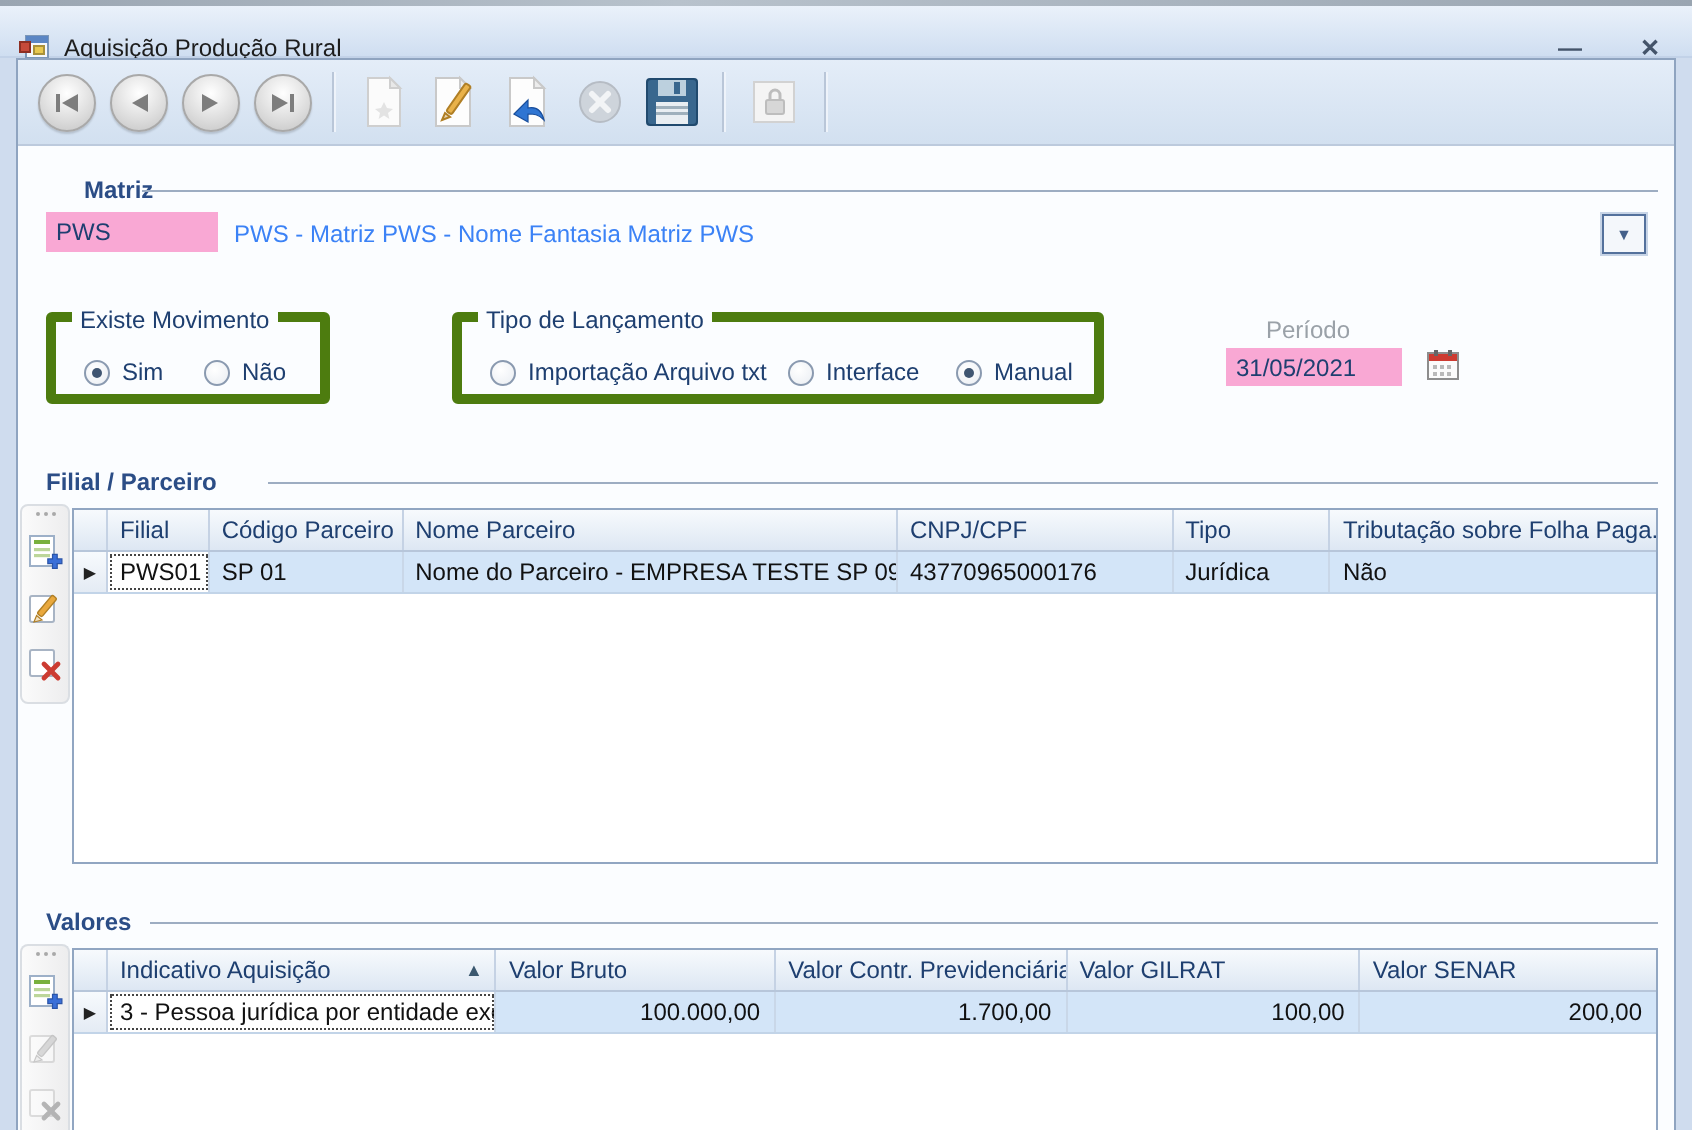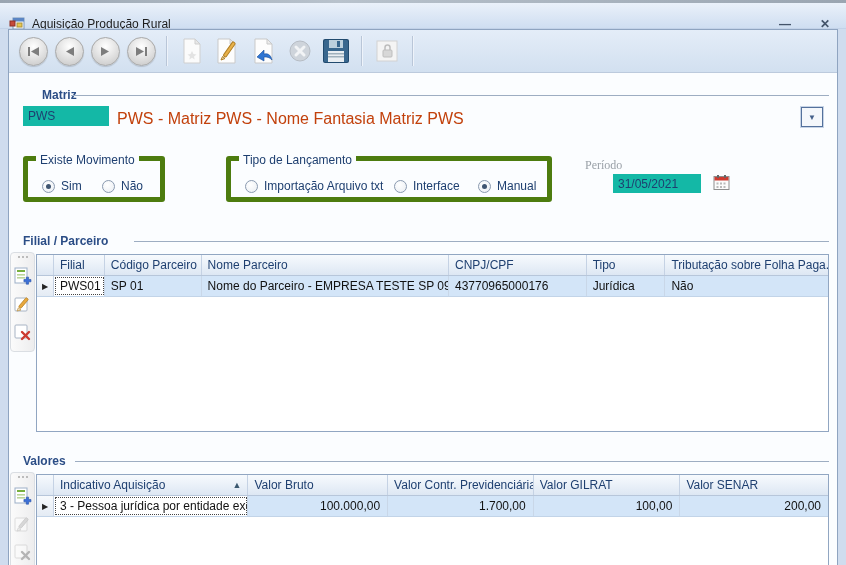--- a/index.html
+++ b/index.html
@@ -40,24 +40,24 @@
     background:radial-gradient(circle at 50% 32%, #ffffff, #dcdcdc 60%, #c3c3c3);
     border:1px solid #a9a9a9;
     display:flex; align-items:center; justify-content:center;
     box-shadow:0 1px 1px rgba(0,0,0,.15);
   }
   
   .section-label{ position:absolute; font-weight:bold; color:#2b4d86; font-size:12px; }
   .section-rule{ position:absolute; height:1px; background:#9dadc2; }
   
   .flatbox{
-    position:absolute; background:#14b8a6; color:#1e3f70;
+    position:absolute; background:#f9a8d4; color:#1e3f70;
     display:flex; align-items:center; padding-left:5px; font-size:12px;
   }
-  .plain-text{ position:absolute; color:#c2410c; font-size:16px; }
+  .plain-text{ position:absolute; color:#3b82f6; font-size:12px; }
   .muted-label{ position:absolute; color:#9aa1a8; font-size:12px; }
   
   .drop-btn{
     position:absolute; width:22px; height:20px; background:#f4f7fb;
     border:1px solid #54719c; outline:1px solid #c7d4e6;
     display:flex; align-items:center; justify-content:center;
   }
   
   .groupbox{
     position:absolute; border:5px solid #4d7c0f; border-radius:3px;
@@ -249,21 +249,21 @@
         <span class="radio-row" style="left:163px; top:18px;">
           <span class="radio-dot"></span>
           <span class="radio-label">Interface</span>
         </span>
         <span class="radio-row" style="left:247px; top:18px;">
           <span class="radio-dot checked"></span>
           <span class="radio-label">Manual</span>
         </span>
       </div>
 
-      <div class="muted-label" style="left:576px; top:84px;font-family:Liberation Serif, serif;">Período</div>
+      <div class="muted-label" style="left:624px; top:84px;">Período</div>
       <div class="flatbox" style="left:604px; top:100px; width:88px; height:19px;">31/05/2021</div>
       <span style="position:absolute; left:704px; top:100px;">
         <svg width="17" height="17" viewBox="0 0 17 17">
           <rect x="1" y="2.5" width="15" height="13" fill="#fbfbfb" stroke="#8d8d8d"></rect>
           <rect x="1.5" y="3" width="14" height="3.5" fill="#cd3b31"></rect>
           <rect x="4" y="1" width="2" height="3" fill="#666"></rect>
           <rect x="11" y="1" width="2" height="3" fill="#666"></rect>
           <g fill="#b9b9b9">
             <rect x="3.5" y="8.5" width="2" height="2"></rect>
               <rect x="7" y="8.5" width="2" height="2"></rect>

